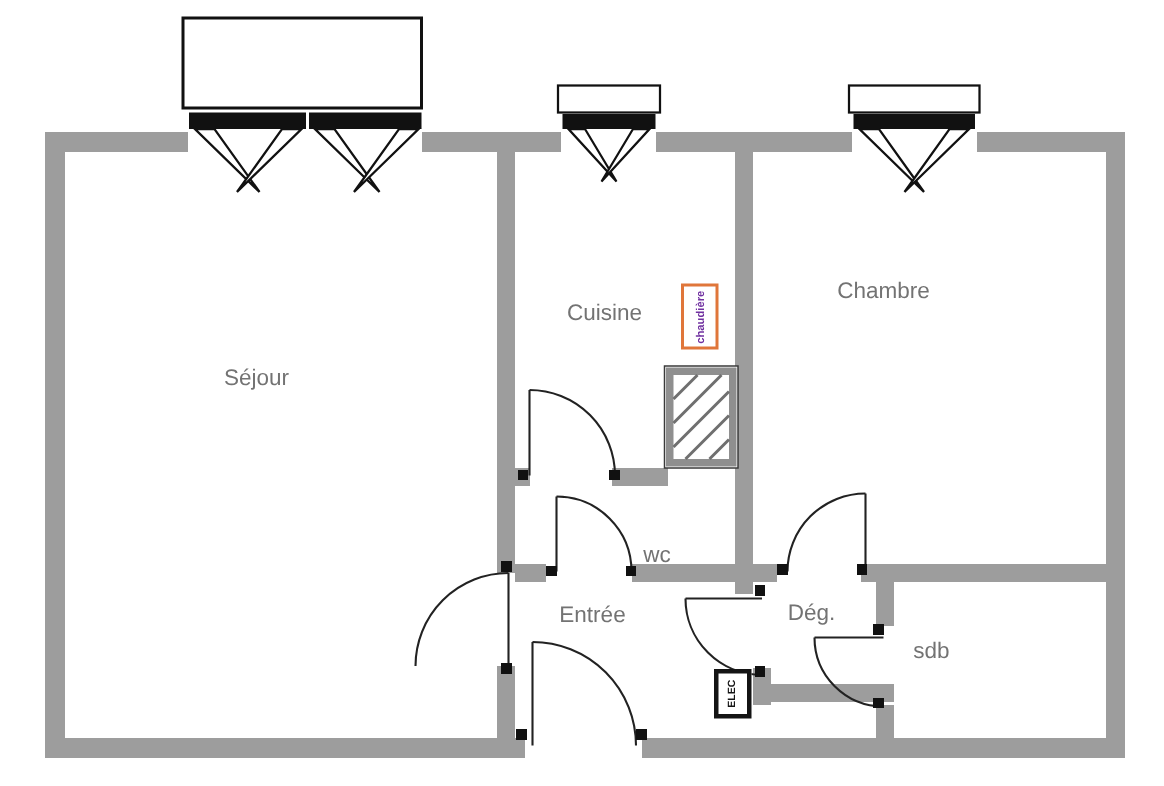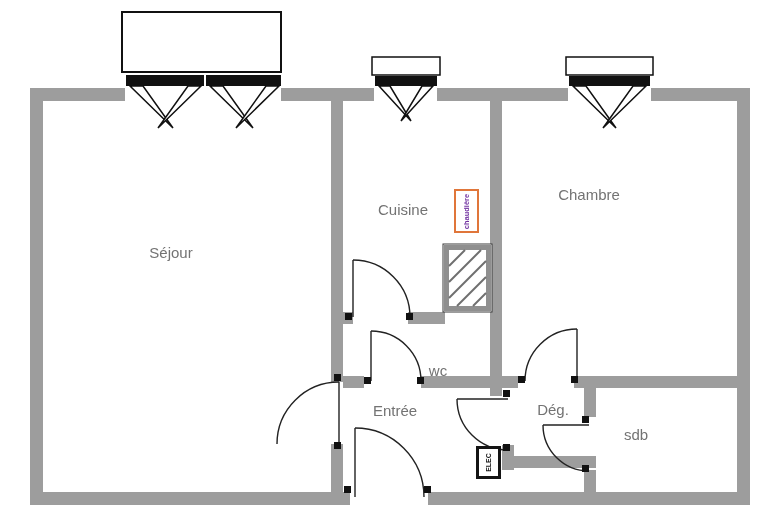--- a/index.html
+++ b/index.html
@@ -162,22 +162,22 @@
       <rect x="582" y="416" width="7" height="7"></rect>
       <rect x="582" y="465" width="7" height="7"></rect>
     </g>
   </svg>
 
   <div class="lbl" style="left:171px;top:252px">Séjour</div>
   <div class="lbl" style="left:403px;top:209px">Cuisine</div>
   <div class="lbl" style="left:589px;top:194px">Chambre</div>
   <div class="lbl" style="left:438px;top:370px">wc</div>
   <div class="lbl" style="left:395px;top:410px">Entrée</div>
-  <div class="lbl" style="left:553px;top:409px">Dég.</div>
-  <div class="lbl" style="left:636px;top:434px">sdb</div>
+  <div class="lbl" style="left:541px;top:409px">Dég.</div>
+  <div class="lbl" style="left:621px;top:434px">sdb</div>
 
   <div class="chaudiere-box">
     <span>chaudière</span>
   </div>
 
   <div class="elec-box">
     <span>ELEC</span>
   </div>
 
 </div>

